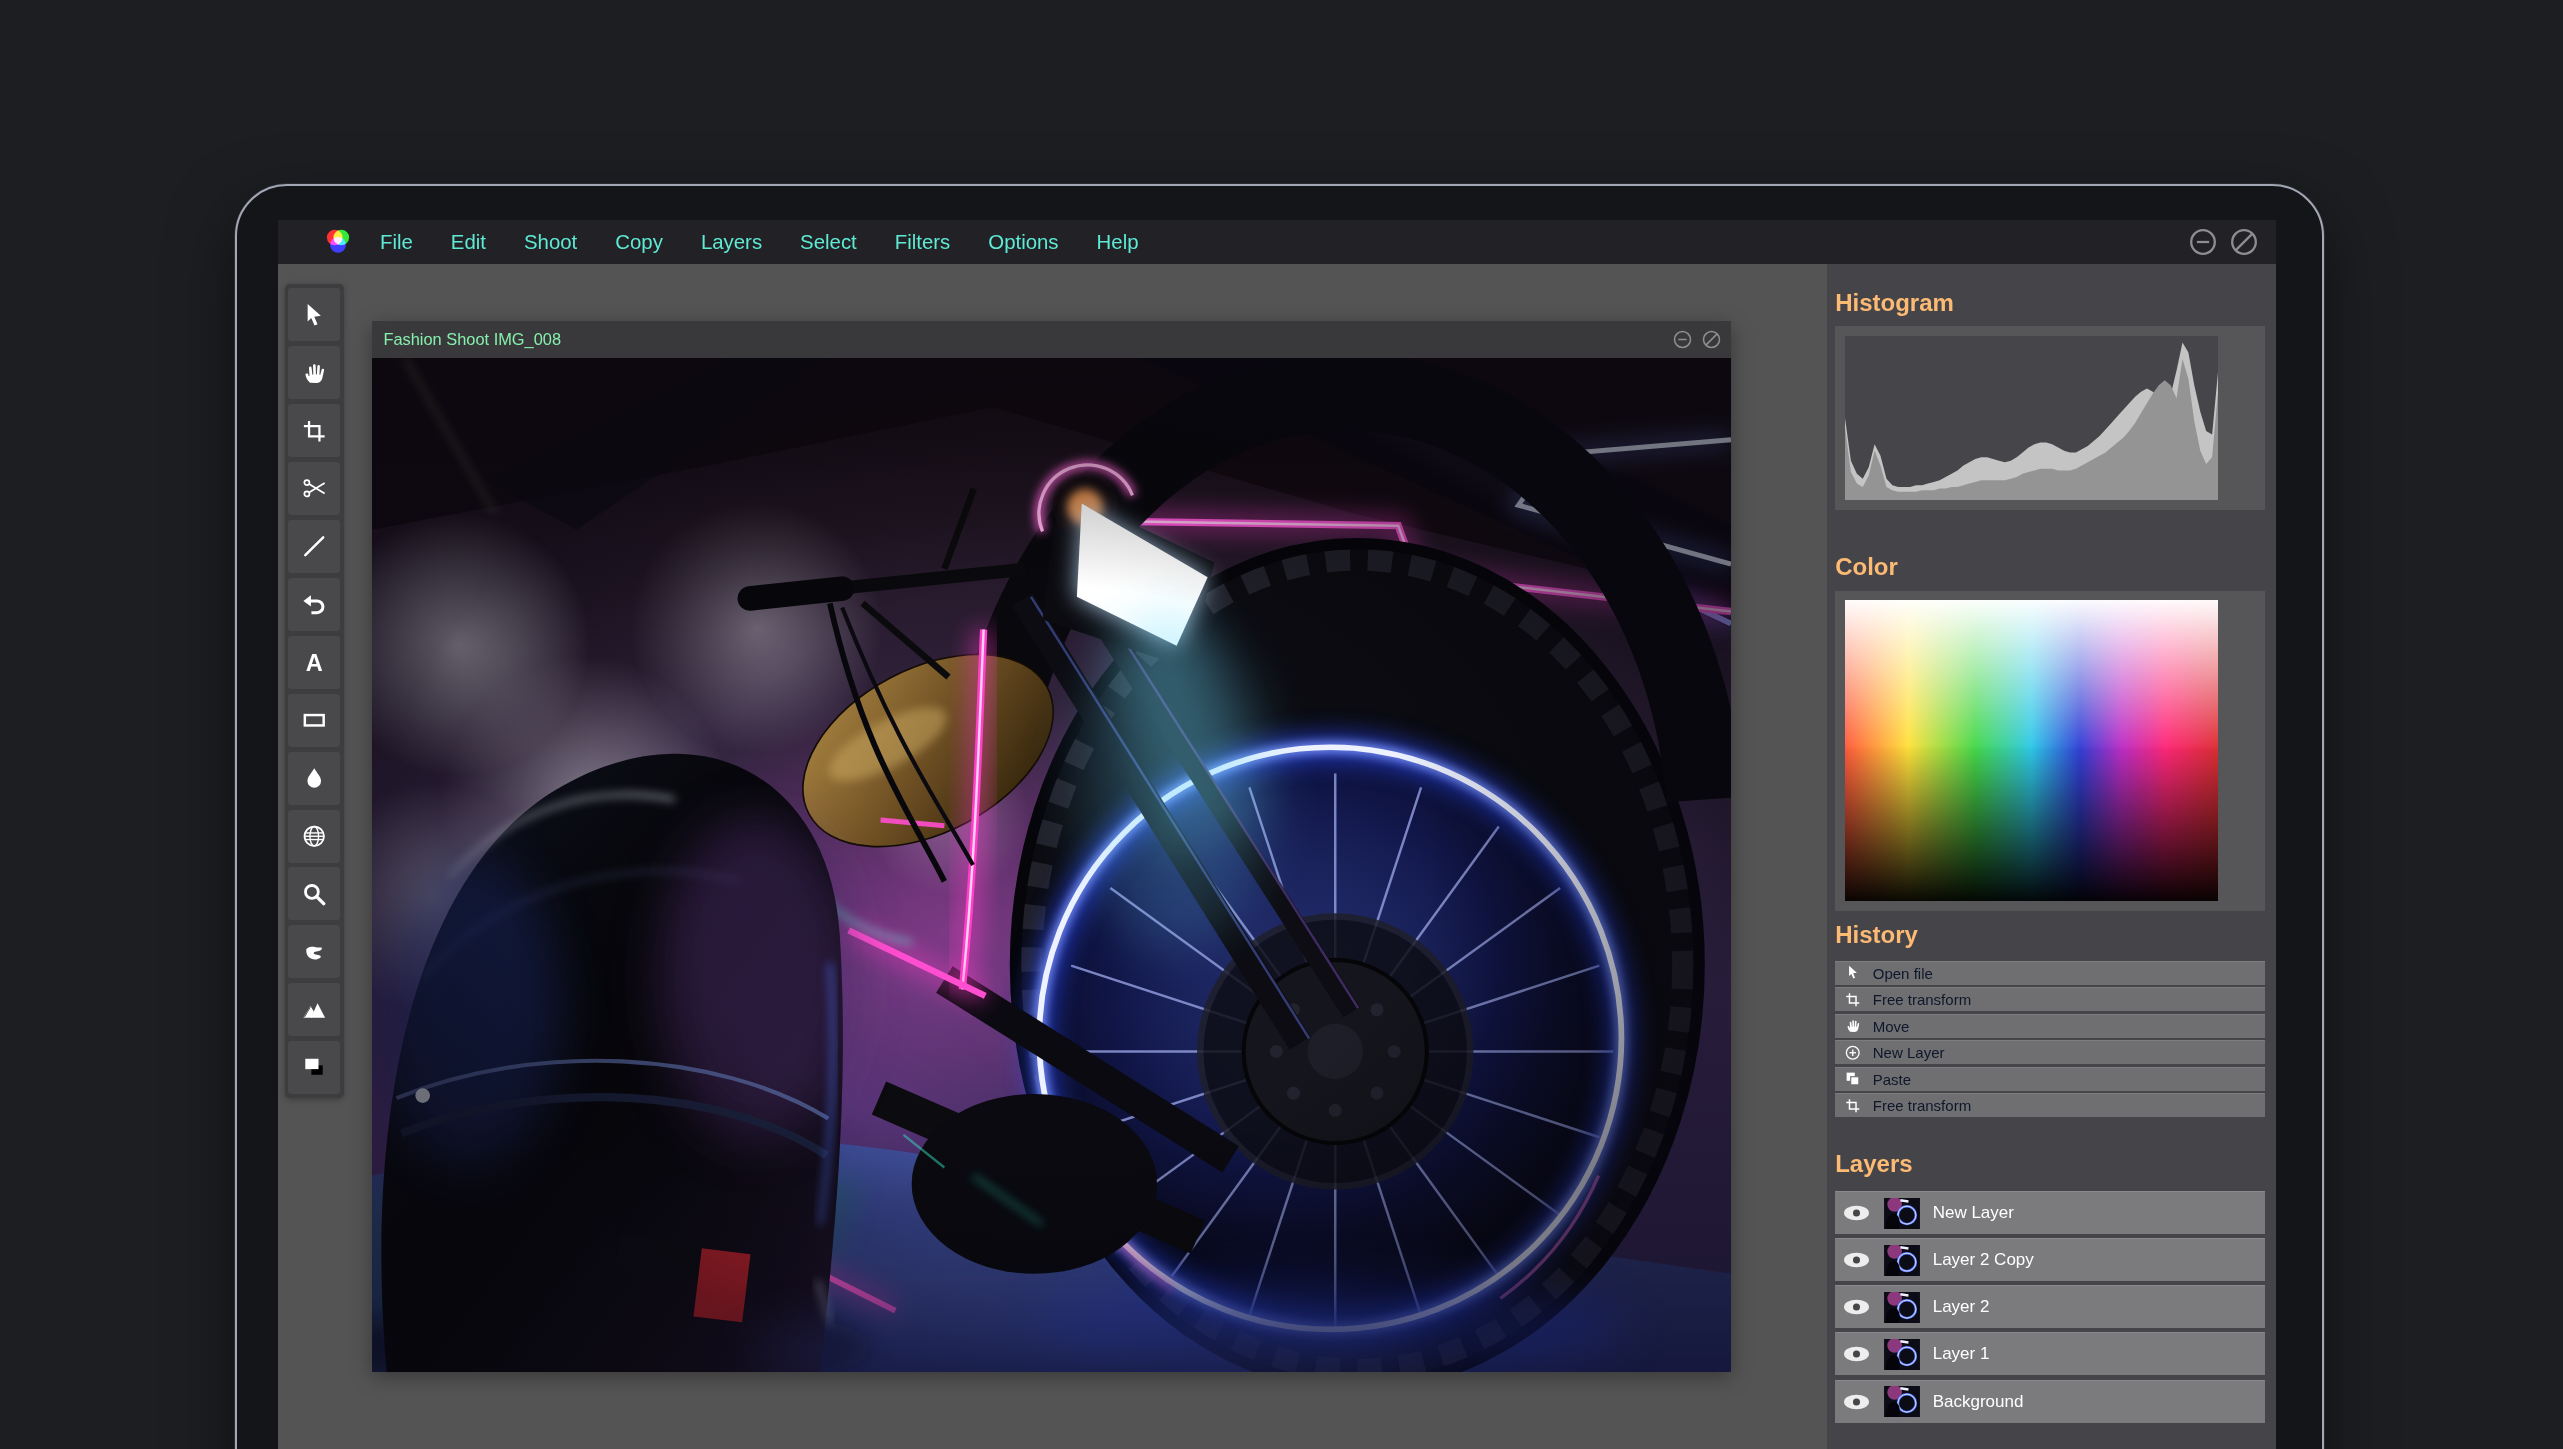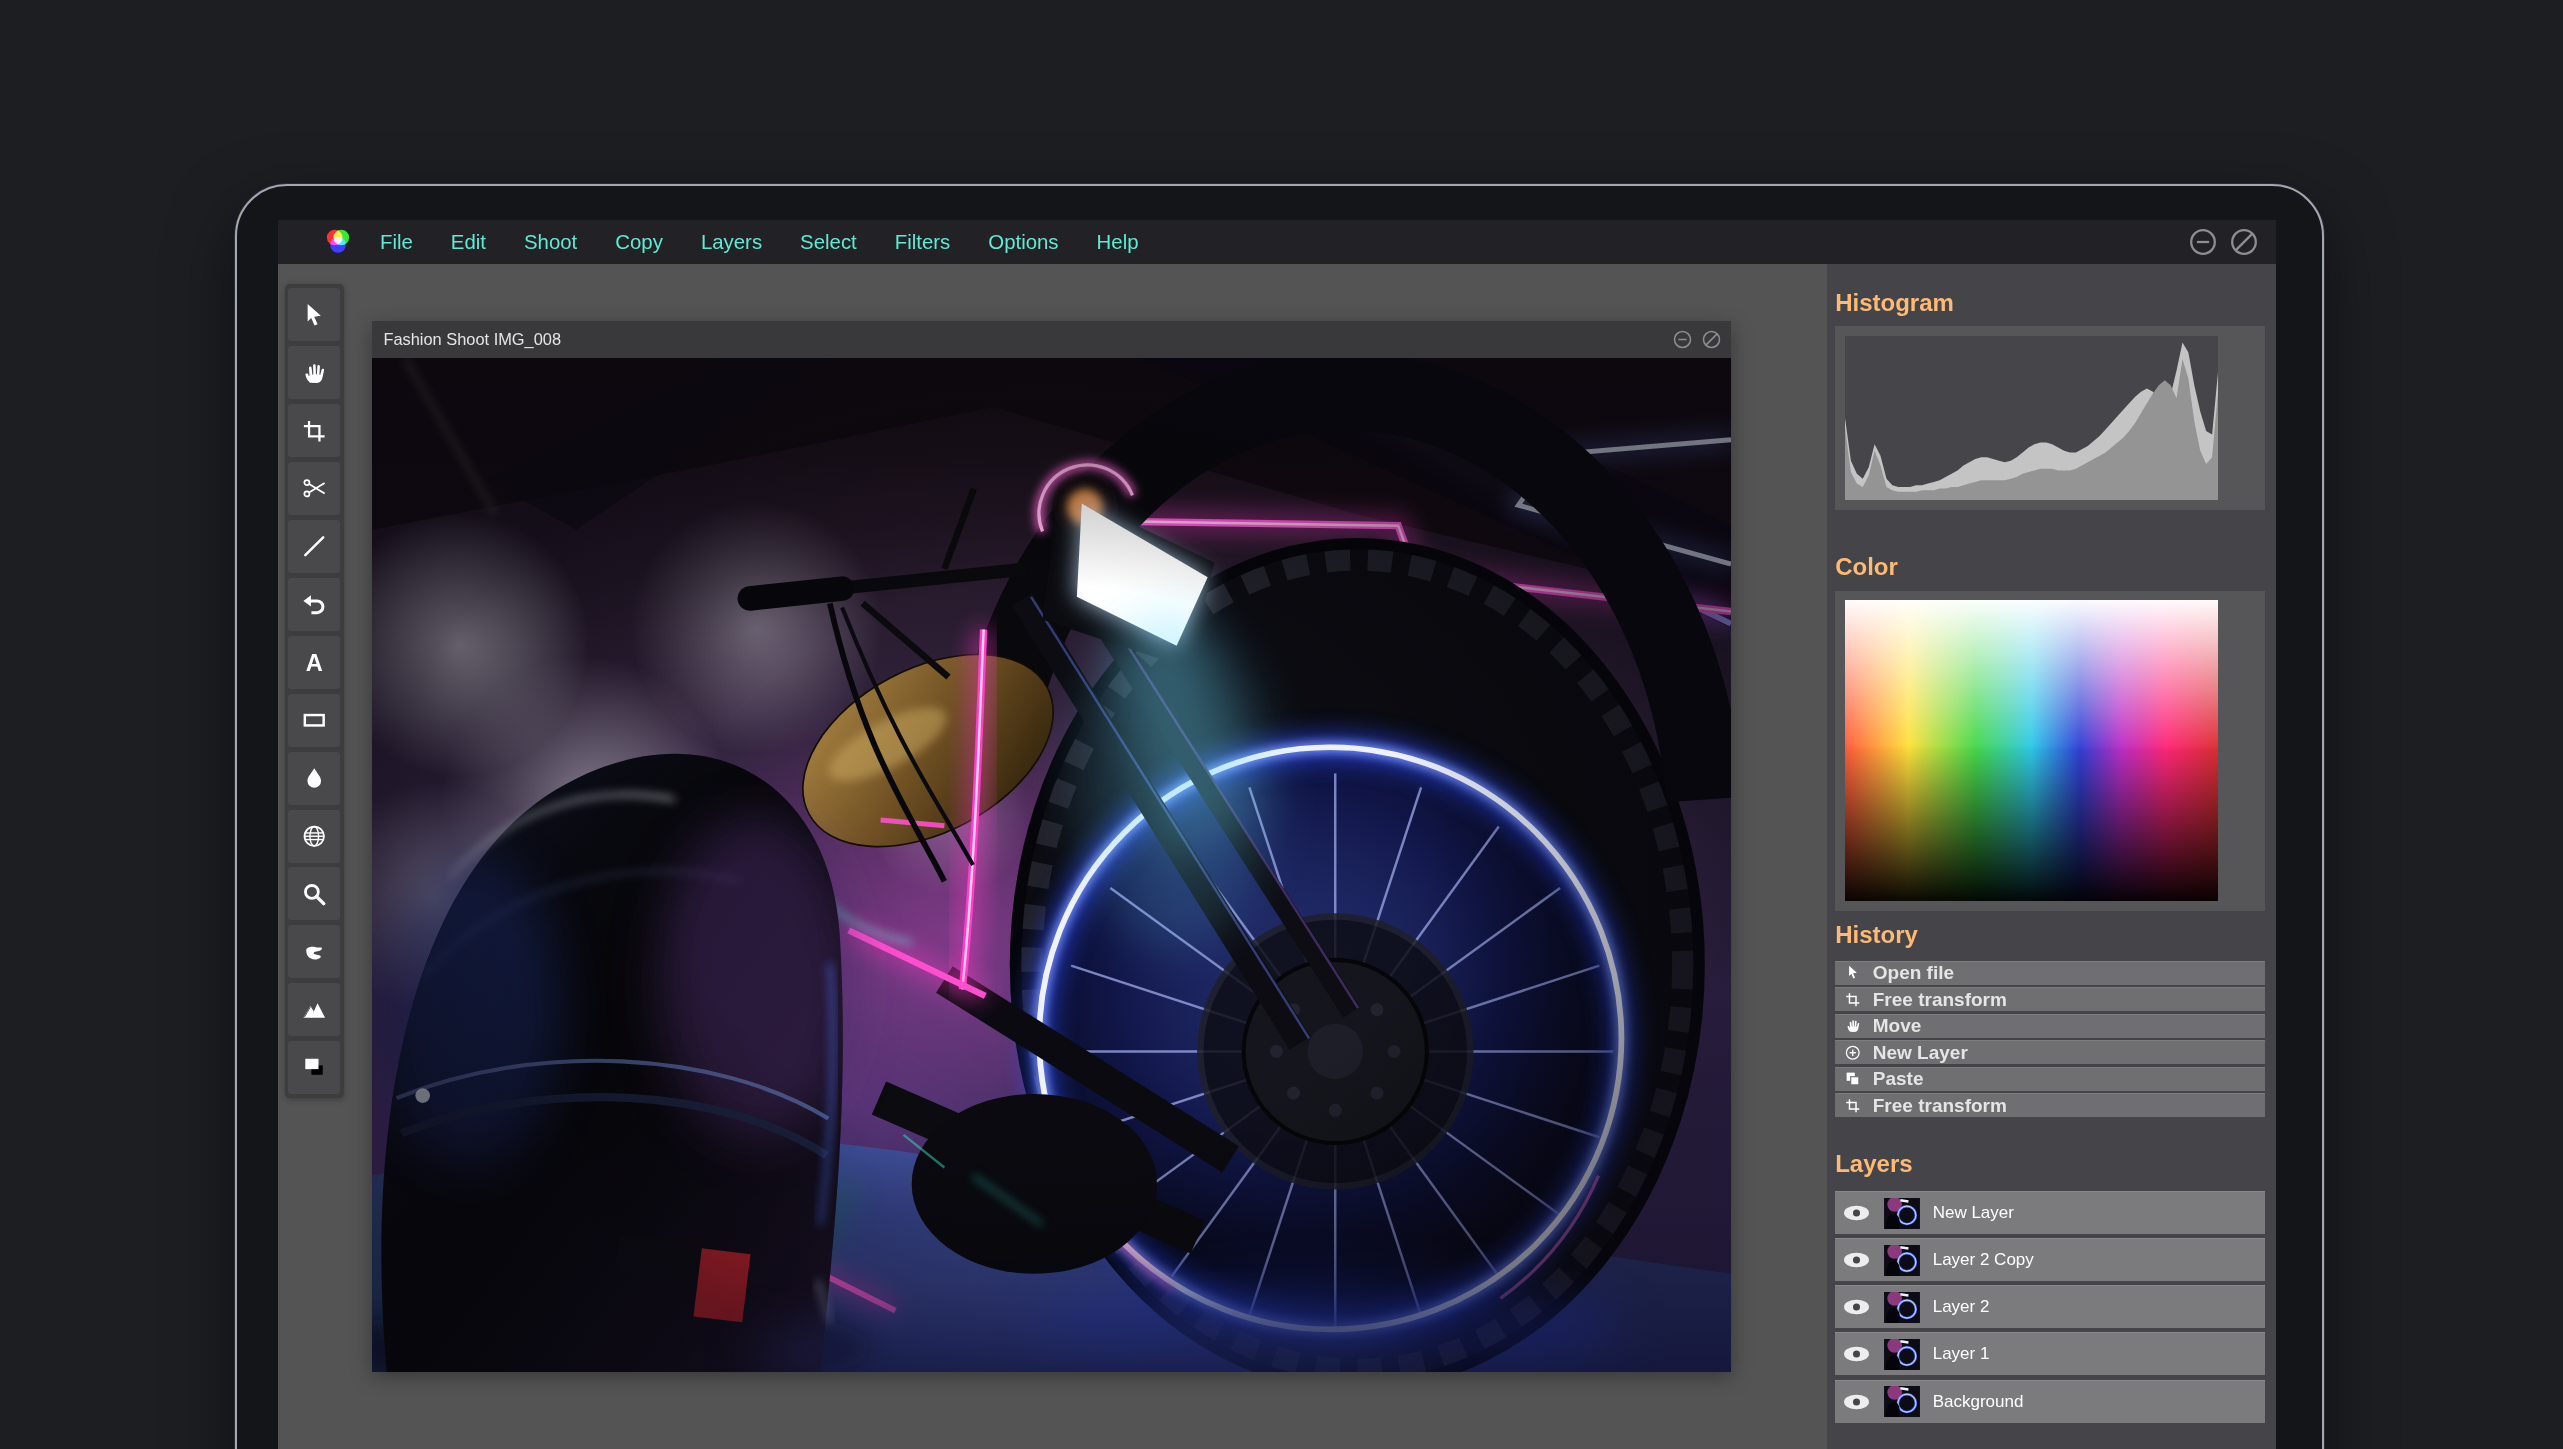--- a/index.html
+++ b/index.html
@@ -44,21 +44,21 @@
   .toolbtn svg{width:24.5px;height:24.5px;}
   
   .docwin{
     position:absolute;left:94px;top:57px;width:1359px;
     box-shadow:0 4.9px 19.6px rgba(0,0,0,.35);
   }
   .doc-titlebar{
     height:37px;background:#39393c;display:flex;align-items:center;
     padding:0 11.4px;position:relative;
   }
-  .doc-title{color:#e5e5e5;font-size:16.4px;}
+  .doc-title{color:#86efac;font-size:16.4px;}
   .doc-ctrls{position:absolute;right:9.8px;top:9px;display:flex;gap:9.8px;}
   .doc-ctrls svg{width:19px;height:19px;}
   .canvas{width:1359px;height:1014px;background:#0b0b12;overflow:hidden;}
   .canvas svg{display:block;}
   
   .rightpanel{
     position:absolute;top:0;bottom:0;left:1549px;width:449px;
     background:#454549;padding:24.5px 11.4px 0 8.2px;box-sizing:border-box;
   }
   .section-title{color:#fdba74;font-size:24px;font-weight:700;margin:0;}
@@ -74,21 +74,21 @@
   }
   .mt38{margin-top:43px;} .mt32{margin-top:10px;} .mt40{margin-top:33px;}
   
   .hist-rows{margin-top:11.4px;display:flex;flex-direction:column;gap:2.5px;}
   .hrow{
     height:24px;background:#6f6f72;display:flex;align-items:center;
     padding:0 0 0 8.2px;border-top:0.8px solid #7d7d80;box-sizing:border-box;
   }
   .hicon{width:18px;height:18px;margin-right:11.4px;display:flex;align-items:center;justify-content:center;}
   .hicon svg{width:15.5px;height:15.5px;}
-  .hlabel{color:#e5e5e5;font-size:19px;font-weight:bold;}
+  .hlabel{color:#0f172a;font-size:15px;}
   
   .layer-rows{margin-top:13px;display:flex;flex-direction:column;gap:4.1px;}
   .lrow{
     height:43px;background:#7b7b7e;display:flex;align-items:center;
     padding:0 0 0 6.5px;border-top:0.8px solid #8a8a8d;box-sizing:border-box;
   }
   .eye{width:29px;height:18px;margin-right:13px;flex:0 0 auto;}
   .lthumb{width:36px;height:31px;margin-right:13px;flex:0 0 auto;overflow:hidden;}
   .lthumb svg,.lthumb div{display:block;width:36px;height:31px;}
   .llabel{color:#ffffff;font-size:17px;}

